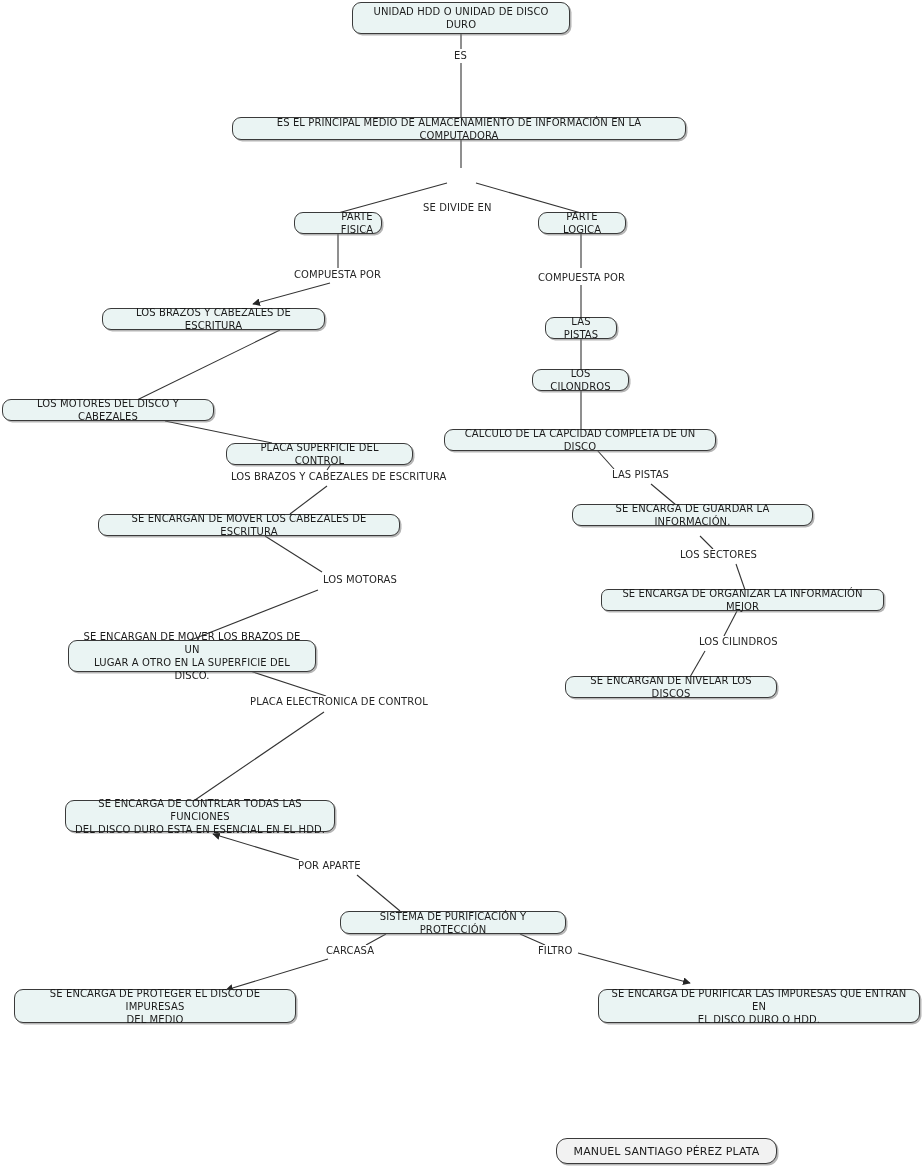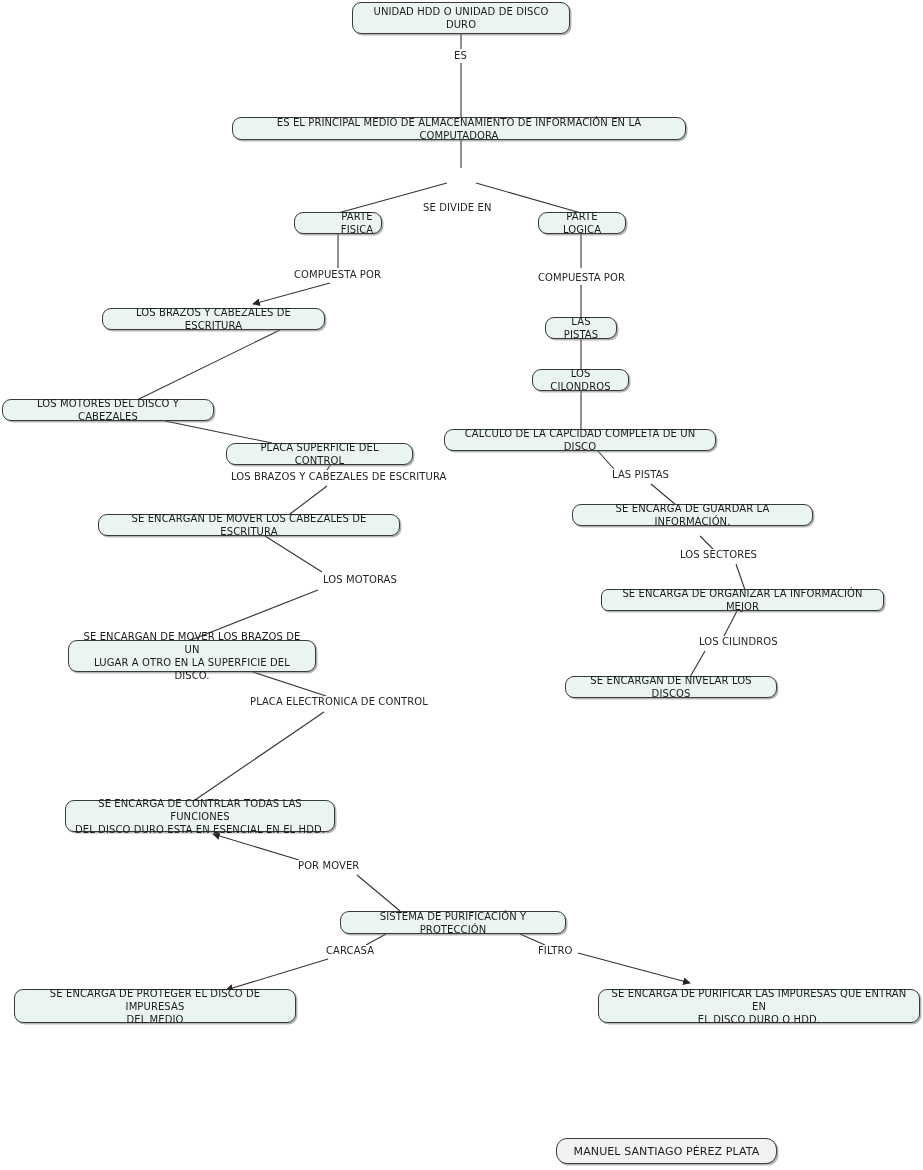--- a/index.html
+++ b/index.html
@@ -182,21 +182,21 @@
   <div class="link-label" style="left:292px; top:269px;">COMPUESTA POR</div>
 
   <div class="link-label" style="left:536px; top:272px;">COMPUESTA POR</div>
 
   <div class="link-label" style="left:229px; top:471px;">LOS BRAZOS Y CABEZALES DE ESCRITURA</div>
 
   <div class="link-label" style="left:276px; top:574px;margin-left:45px;">LOS MOTORAS</div>
 
   <div class="link-label" style="left:248px; top:696px;">PLACA ELECTRONICA DE CONTROL</div>
 
-  <div class="link-label" style="left:296px; top:860px;">POR MOVER</div>
+  <div class="link-label" style="left:296px; top:860px;">POR APARTE</div>
 
   <div class="link-label" style="left:324px; top:945px;">CARCASA</div>
 
   <div class="link-label" style="left:536px; top:945px;">FILTRO</div>
 
   <div class="link-label" style="left:610px; top:469px;">LAS PISTAS</div>
 
   <div class="link-label" style="left:678px; top:549px;">LOS SECTORES</div>
 
   <div class="link-label" style="left:697px; top:636px;">LOS CILINDROS</div>

